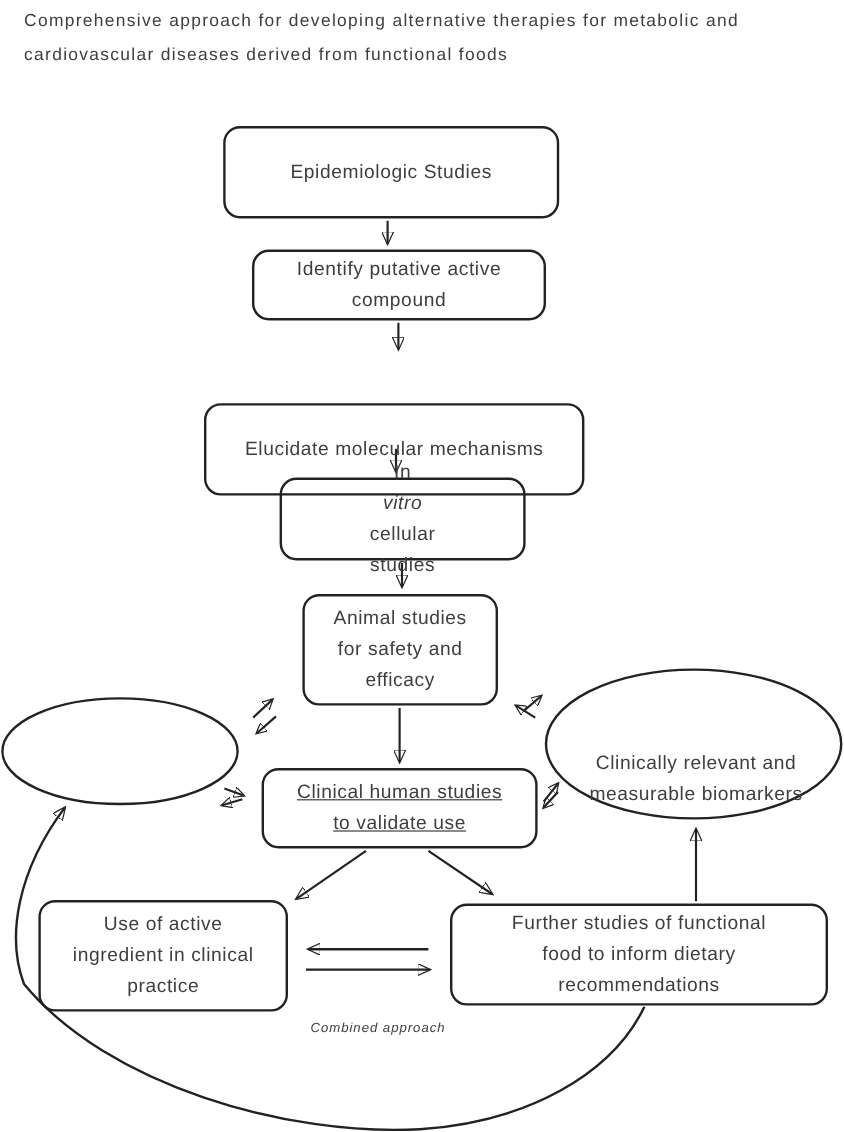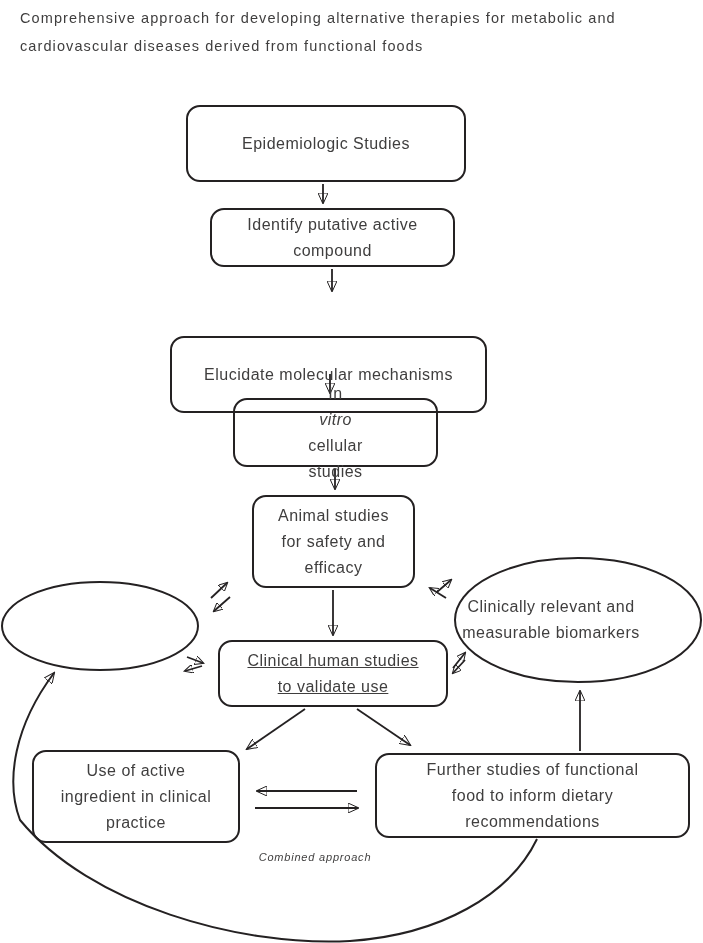--- a/index.html
+++ b/index.html
@@ -111,21 +111,21 @@
     <span>practice</span>
   </div>
 
   <div class="node boxtext" style="left:375px;top:753px;width:311px;height:81px;">
     <span>Further studies of functional</span>
     <span>food to inform dietary</span>
     <span>recommendations</span>
   </div>
 
 
-  <div class="txt boxtext" style="left:431px;top:564px;width:240px;height:112px;">
+  <div class="txt boxtext" style="left:460px;top:564px;width:240px;height:112px;justify-content:flex-end;">
     <span>Clinically relevant and</span>
     <span>measurable biomarkers</span>
   </div>
 
   <div class="txt caption" style="left:215px;top:845px;width:200px;height:24px;">
     <span>Combined approach</span>
   </div>
 
 </div>
 

